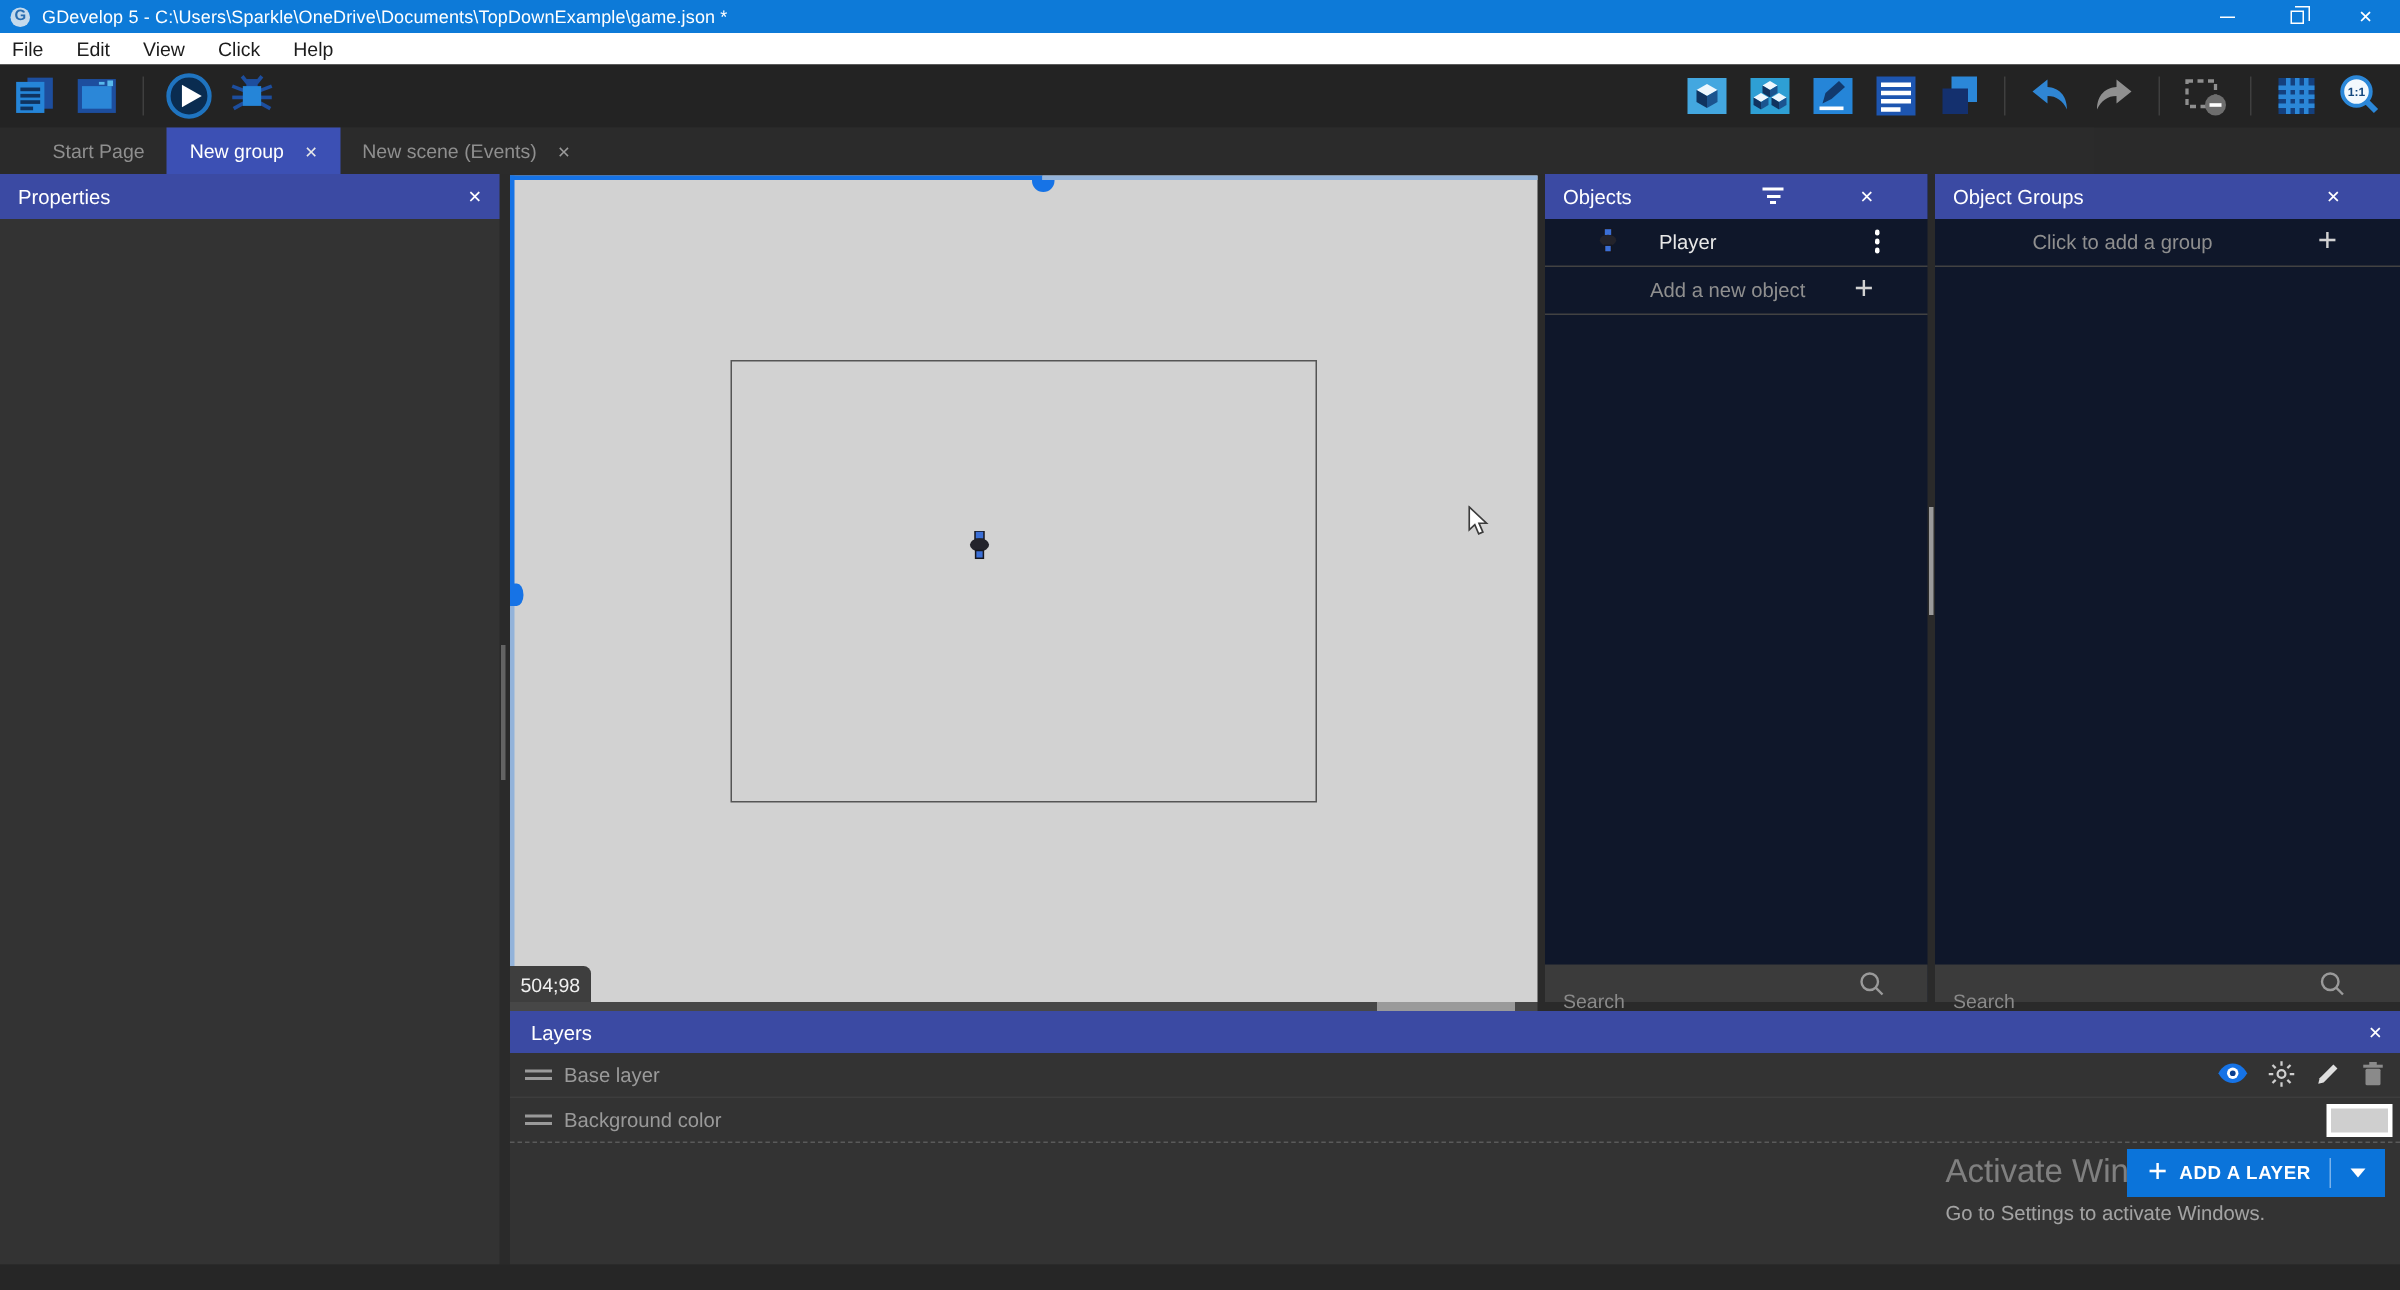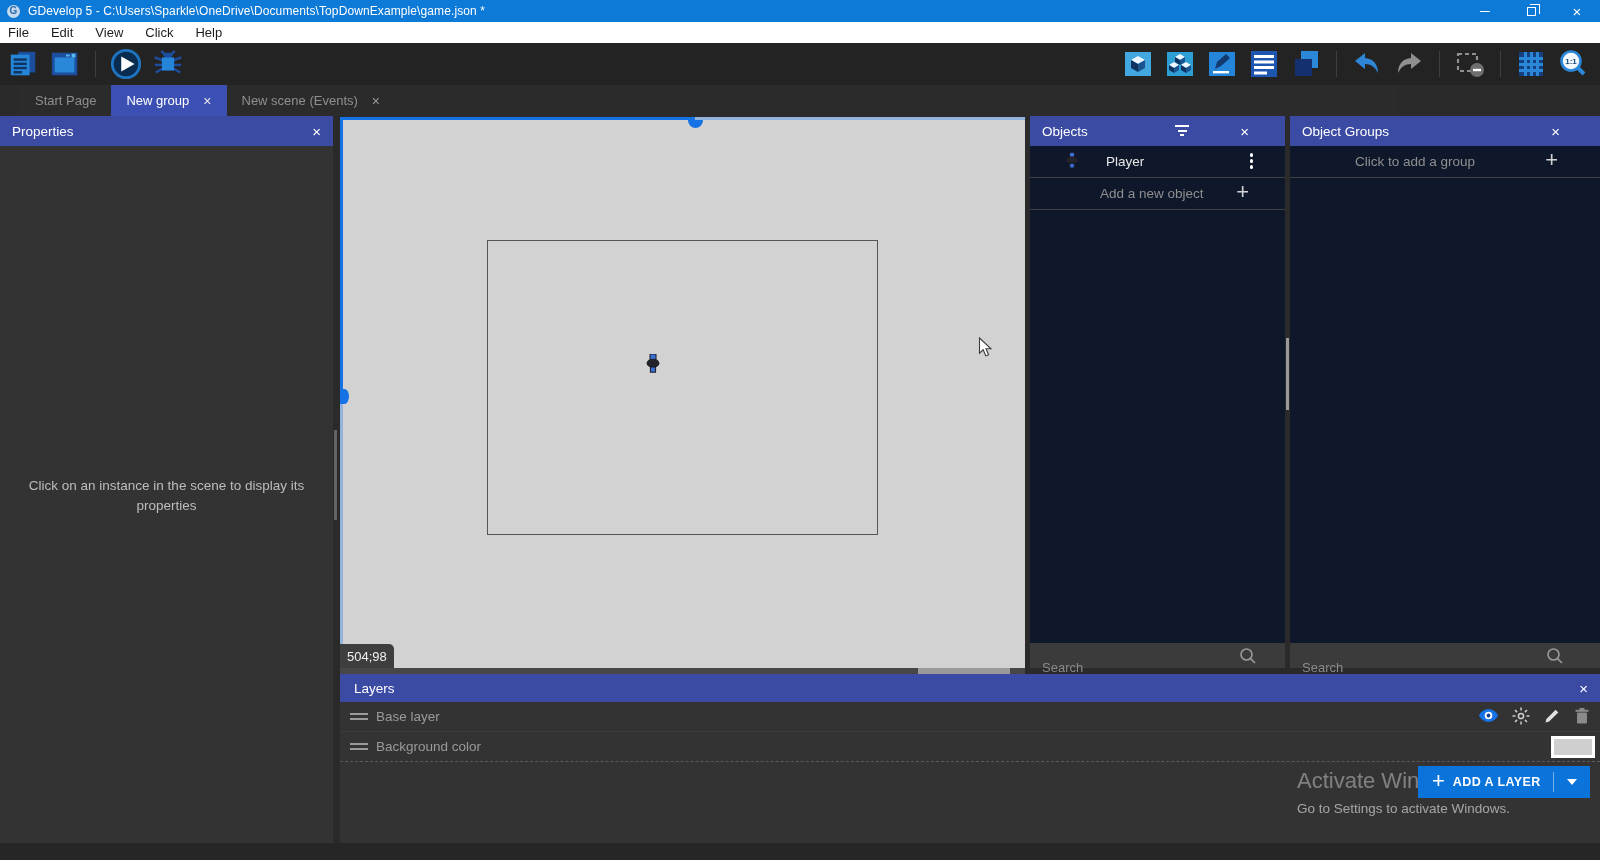--- a/index.html
+++ b/index.html
@@ -309,21 +309,20 @@
       <span>New scene (Events)</span>
       <span class="tab-close">×</span>
     </div>
   </div>
 
   <div class="panel properties">
     <div class="panel-header">
       <span>Properties</span>
       <span class="ph-close" style="margin-left:auto;">×</span>
     </div>
-    <div class="prop-hint">Click on an instance in the scene to display its properties</div>
   </div>
   <div class="prop-scroll-thumb"></div>
 
   <div class="canvas">
     <div class="hline-a"></div>
     <div class="hline-b"></div>
     <div class="hthumb"></div>
     <div class="vline-a"></div>
     <div class="vline-b"></div>
     <div class="vthumb"></div>

